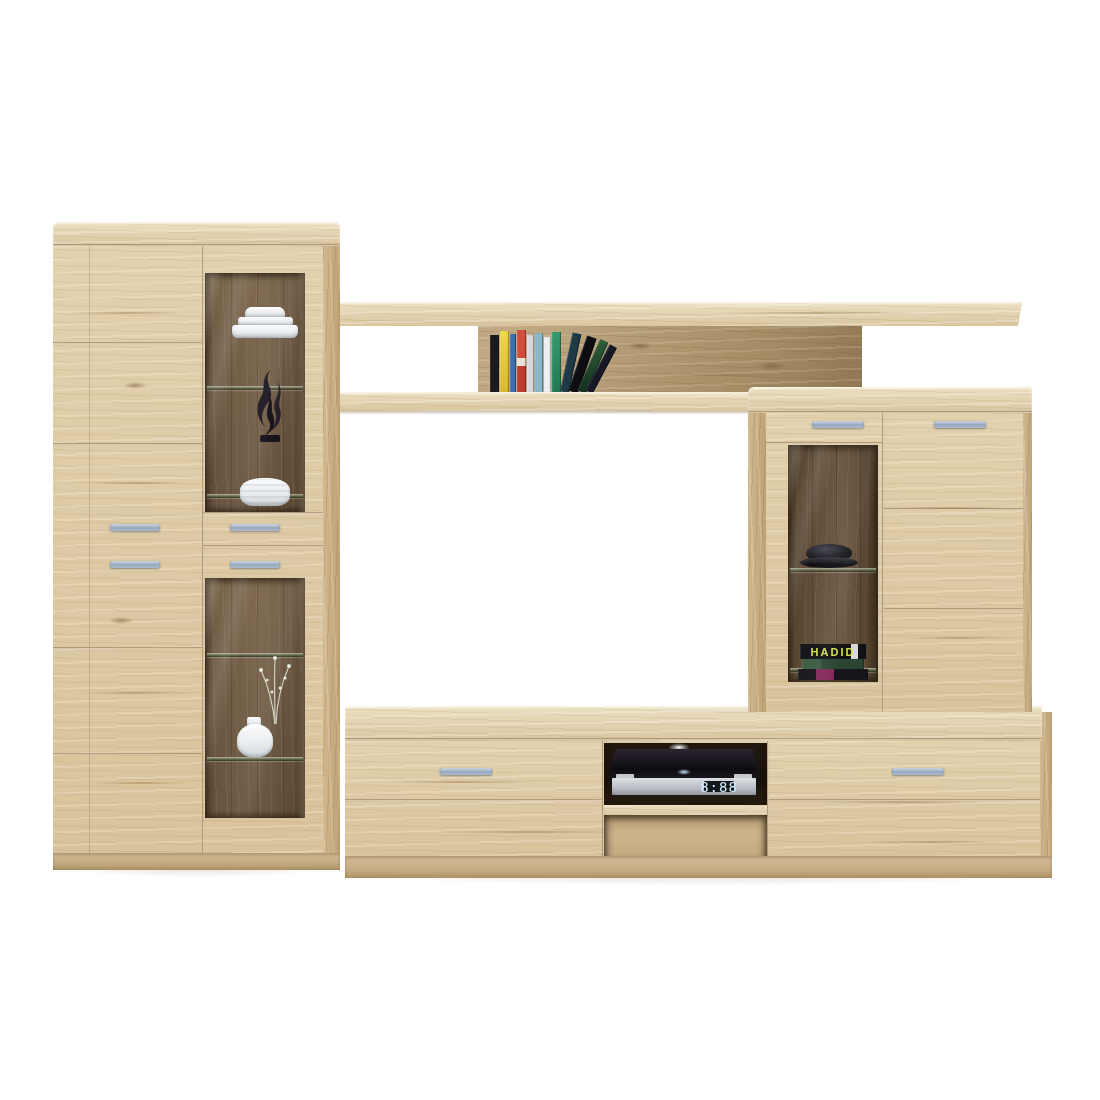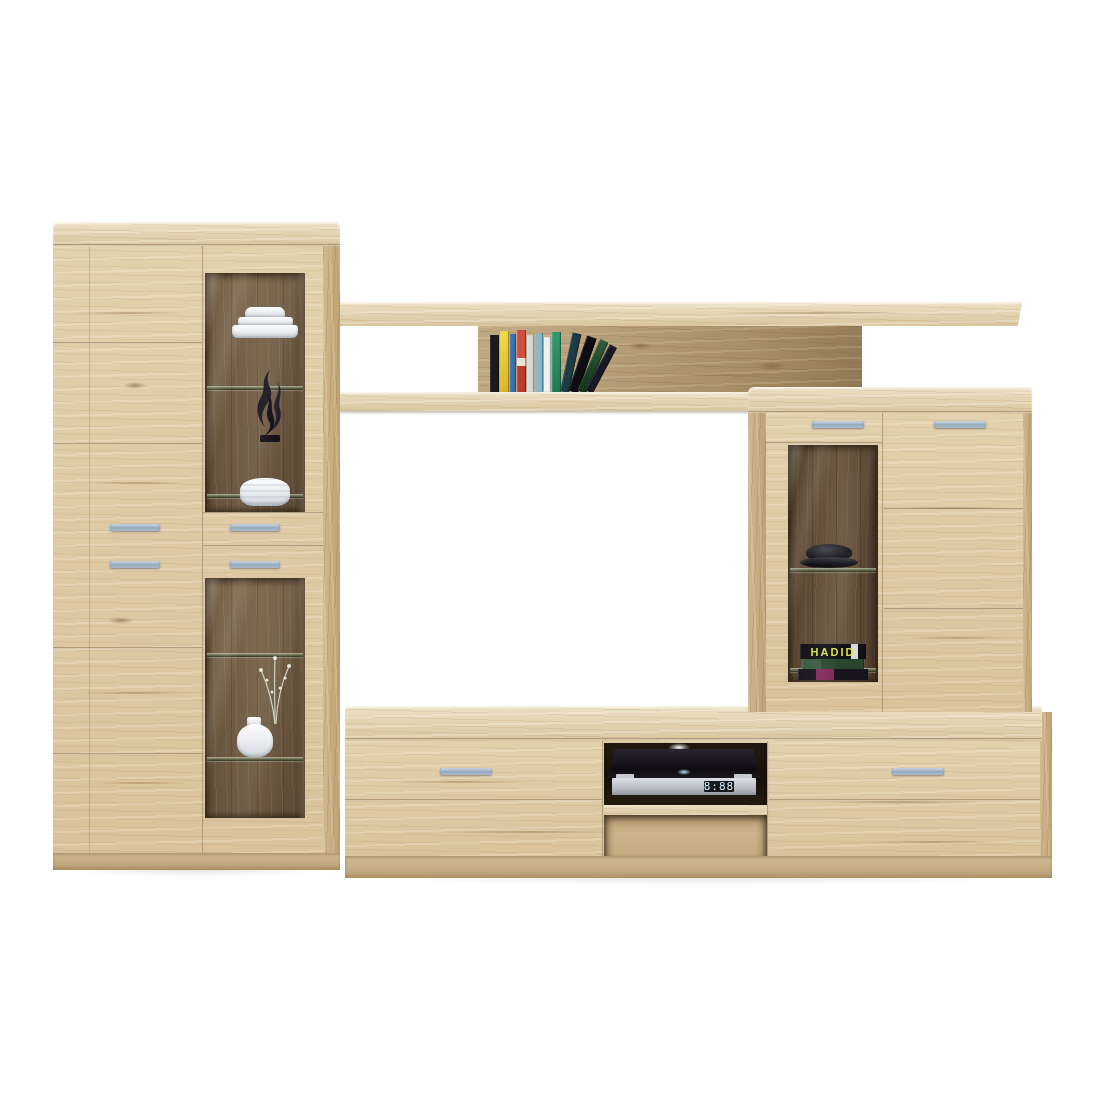--- a/index.html
+++ b/index.html
@@ -55,21 +55,21 @@
   .streak{height:2px;border-radius:2px;
     background:linear-gradient(90deg, rgba(146,112,72,0), rgba(146,112,72,.42), rgba(146,112,72,0));}
   .knot{border-radius:50%;background:radial-gradient(closest-side, rgba(118,88,52,.55), rgba(118,88,52,0));}
   .floor-shadow{background:radial-gradient(ellipse at 50% 35%, rgba(85,70,50,.16), rgba(85,70,50,0) 70%);}
   .book-row{display:flex;align-items:flex-end;gap:1px;}
   .book-col{display:flex;flex-direction:column;align-items:center;justify-content:flex-end;gap:0;}
   .spine{flex:0 0 auto;box-shadow:inset -1px 0 1px rgba(0,0,0,.35), inset 1px 0 1px rgba(255,255,255,.12);}
   .white-dish{background:linear-gradient(180deg,#fdfdfe,#e9ecef 55%,#cfd5da);
     box-shadow:inset 0 -2px 3px rgba(120,130,140,.45), inset 0 1px 1px #ffffff;}
   .dvd-display{display:flex;align-items:center;justify-content:center;
-    font-family:"DejaVu Sans Mono",monospace;font-size:11px;letter-spacing:1px;}
+    font-family:"DejaVu Sans Mono",monospace;font-size:14px;letter-spacing:1px;}
 </style>
 </head>
 <body>
 
 <div class="stage">
 
   <div class="a floor-shadow" style="left:58px;top:862px;width:276px;height:16px;"></div>
   <div class="a floor-shadow" style="left:352px;top:870px;width:696px;height:16px;"></div>
 
   <div class="a" style="left:345px;top:706px;width:707px;height:172px;">

